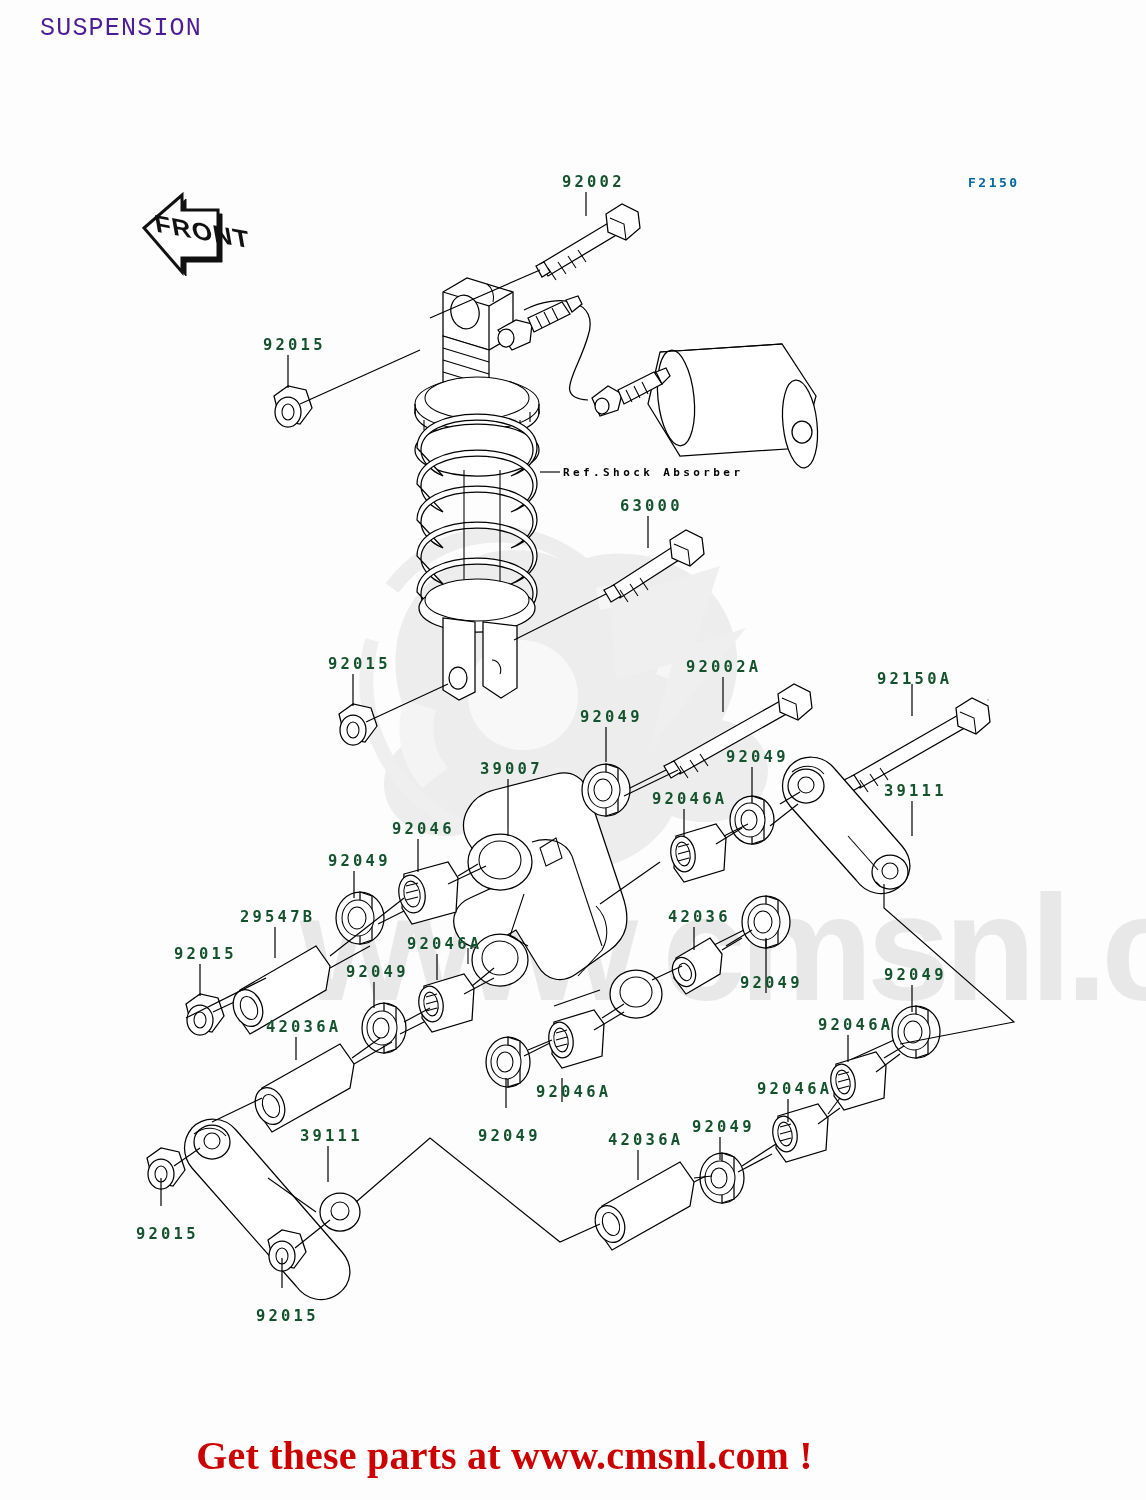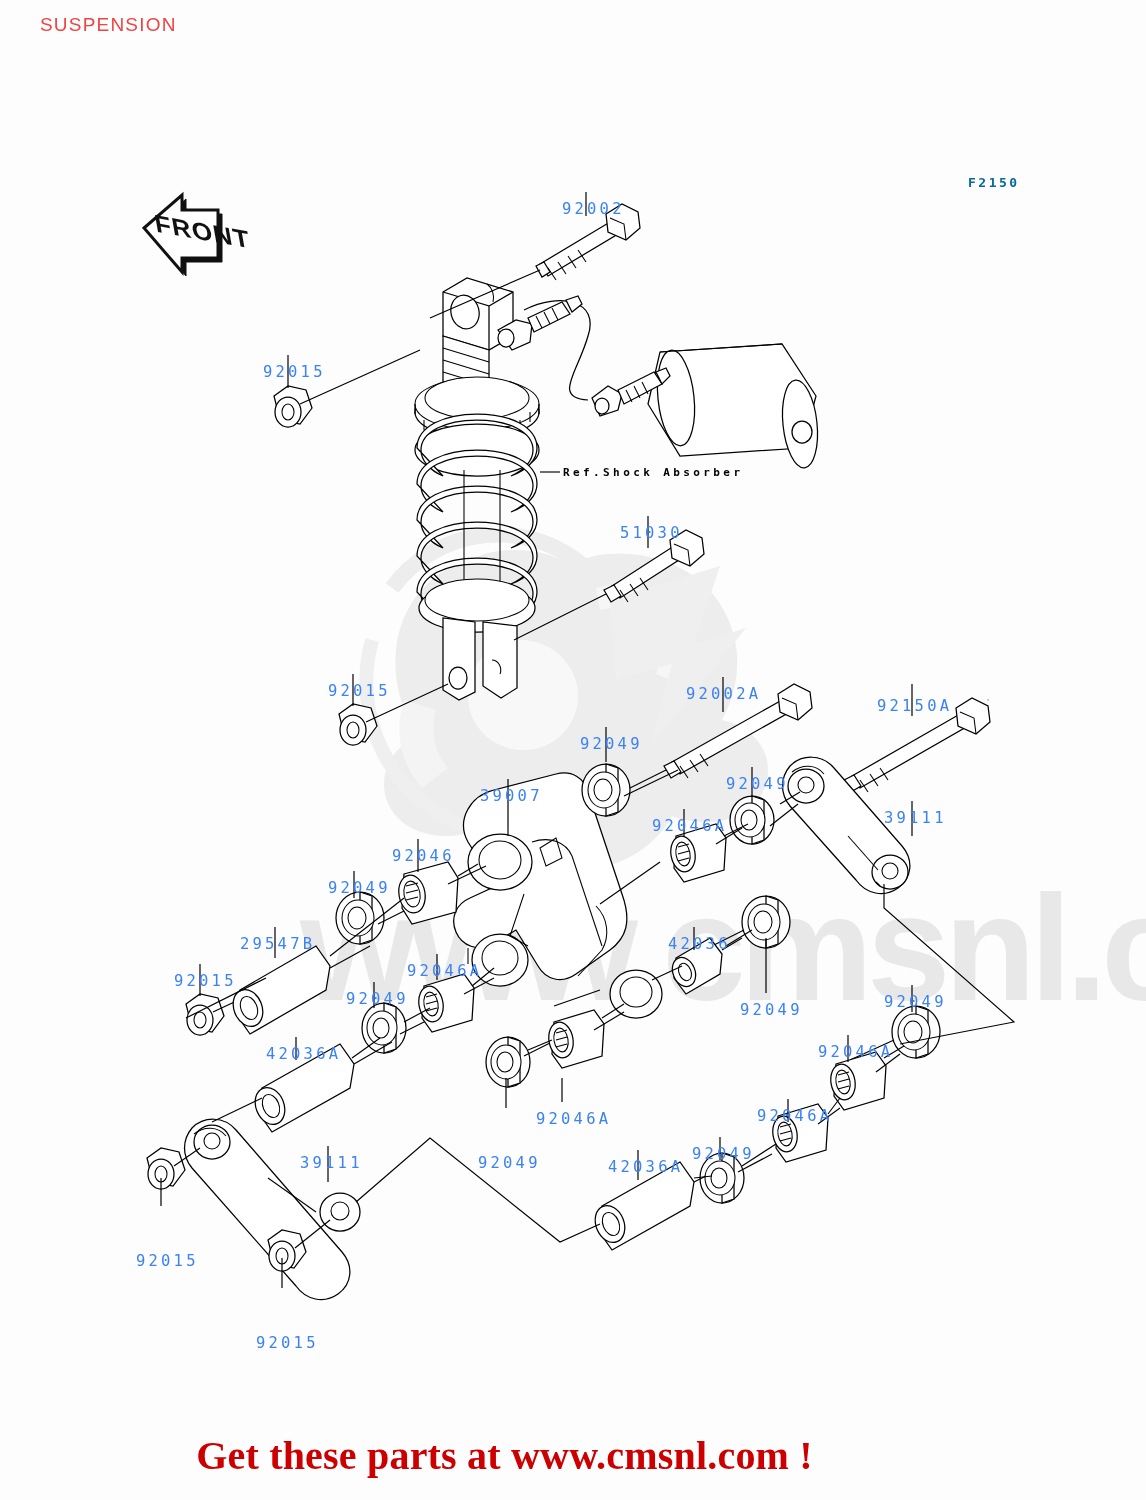--- a/index.html
+++ b/index.html
@@ -6,35 +6,35 @@
   body{
     width:1146px;height:1500px;position:relative;overflow:hidden;
     font-family:"DejaVu Sans Mono", monospace;
     background:#fdfdfd;
   }
   #sheet{position:absolute;inset:0;}
 
   
   .title{
     position:absolute;left:40px;top:14px;
-    font-family:Liberation Sans, sans-serif;
-    font-size:19px;color:#ef4444;letter-spacing:1.2px;font-weight:400;
+    font-family:Liberation Mono, monospace;
+    font-size:25px;color:#4c1d95;letter-spacing:1.2px;font-weight:400;
   }
   .diagcode{
     position:absolute;left:968px;top:175px;
     font-family:"DejaVu Sans Mono", monospace;
     font-size:13px;color:#0369a1;letter-spacing:2.5px;font-weight:600;
   }
 
   
   .pn{
     position:absolute;
     font-family:"DejaVu Sans Mono", monospace;
-    font-size:15.5px;color:#3b82f6;letter-spacing:3.2px;
-    font-weight:400;white-space:nowrap;margin-top:27px;
+    font-size:15.5px;color:#14532d;letter-spacing:3.2px;
+    font-weight:700;white-space:nowrap;
   }
 
   
   .reflabel{
     position:absolute;left:563px;top:466px;
     font-family:"DejaVu Sans Mono", monospace;
     font-size:11px;color:#000;letter-spacing:3.4px;font-weight:700;white-space:nowrap;
   }
 
   
@@ -544,21 +544,21 @@
         <line x1="282" y1="1288" x2="282" y2="1258" stroke="#000" stroke-width="1.2"></line>
       </g>
 
   </svg>
 
   <div class="reflabel">Ref.Shock Absorber</div>
 
   <div id="callout-layer">
       <div class="pn" style="left: 562px; top: 173px;">92002</div>
       <div class="pn" style="left: 263px; top: 336px;">92015</div>
-      <div class="pn" style="left: 620px; top: 497px;">51030</div>
+      <div class="pn" style="left: 620px; top: 497px;">63000</div>
       <div class="pn" style="left: 328px; top: 655px;">92015</div>
       <div class="pn" style="left: 686px; top: 658px;">92002A</div>
       <div class="pn" style="left: 877px; top: 670px;">92150A</div>
       <div class="pn" style="left: 580px; top: 708px;">92049</div>
       <div class="pn" style="left: 726px; top: 748px;">92049</div>
       <div class="pn" style="left: 884px; top: 782px;">39111</div>
       <div class="pn" style="left: 480px; top: 760px;">39007</div>
       <div class="pn" style="left: 652px; top: 790px;">92046A</div>
       <div class="pn" style="left: 392px; top: 820px;">92046</div>
       <div class="pn" style="left: 328px; top: 852px;">92049</div>

